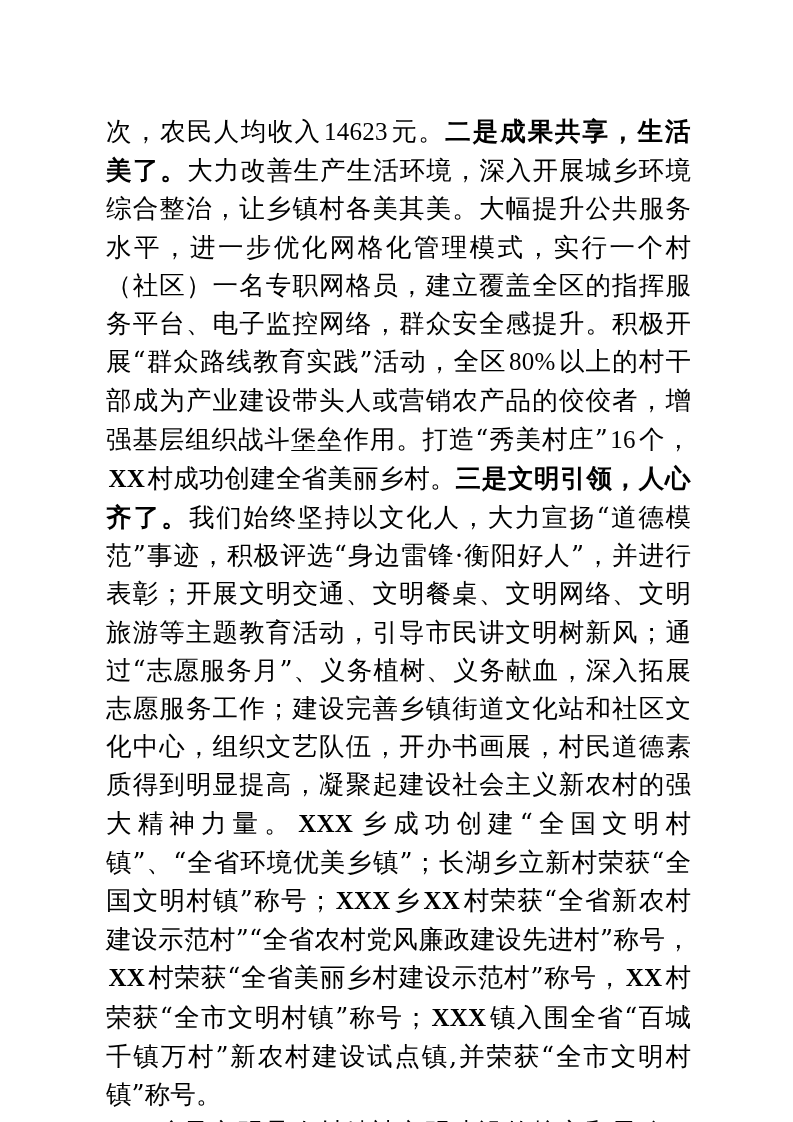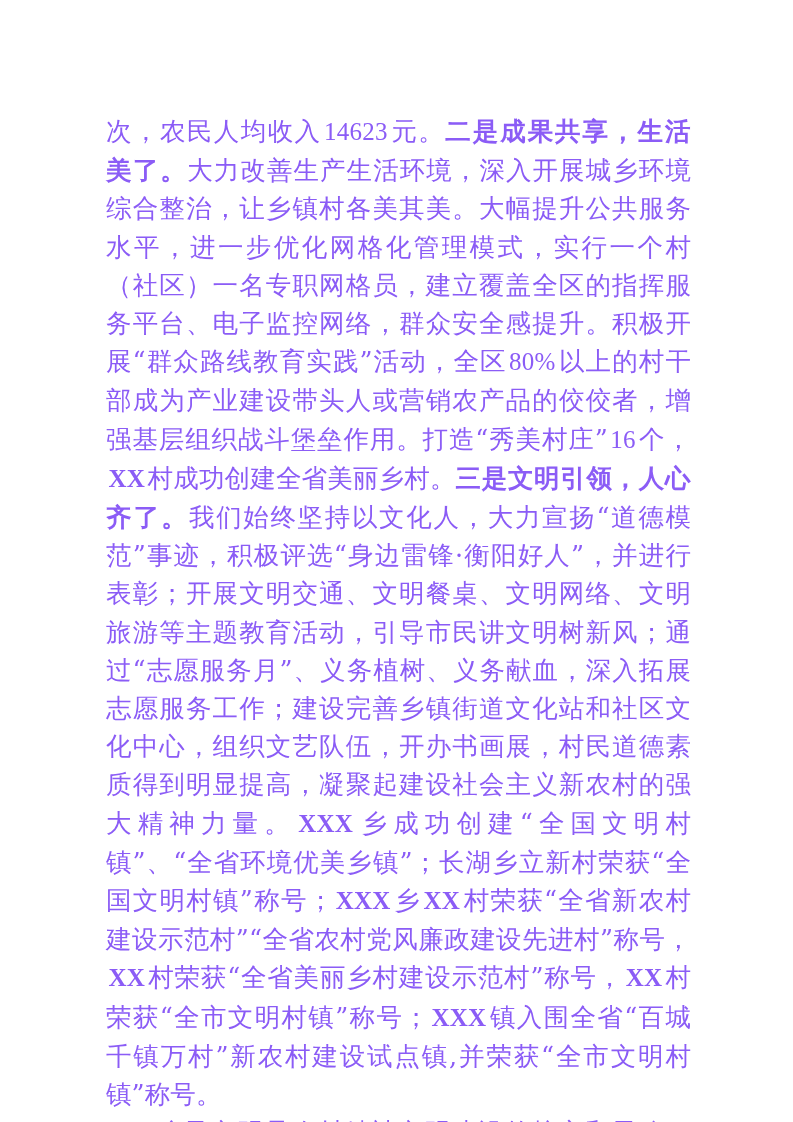--- a/index.html
+++ b/index.html
@@ -37,21 +37,21 @@
   .para {
     margin: 0;
     font-family: "DejaVu Serif", "Liberation Serif", serif;
     font-size: 25.5px;
     line-height: 38.2px;
     text-align: justify;
     text-justify: inter-character;
     text-align-last: left;
     letter-spacing: 0.1px;
     word-break: break-all;
-    color: #8b5cf6;
+    color: #000000;
   }
 
   .para + .para {
     margin-top: 0;
   }
 
   .para.indent {
     text-indent: 2em;
   }
 

